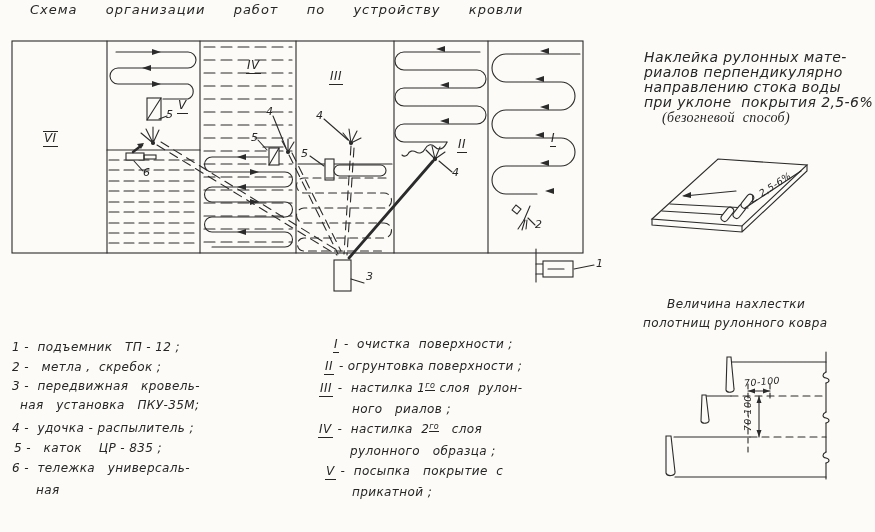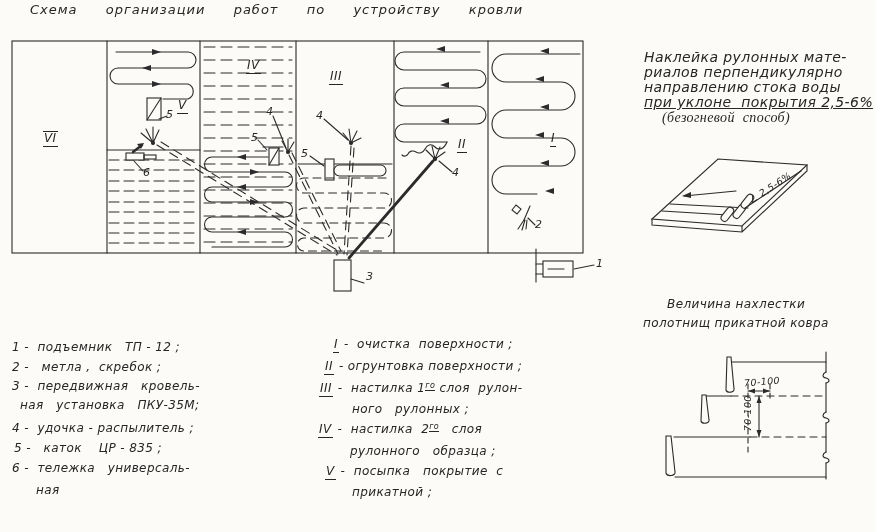--- a/index.html
+++ b/index.html
@@ -187,40 +187,40 @@
 <div class="t num" style="left:301px;top:148px;">5</div>
 <div class="t num" style="left:452px;top:167px;">4</div>
 <div class="t num" style="left:143px;top:167px;">6</div>
 <div class="t num" style="left:535px;top:219px;">2</div>
 <div class="t num" style="left:366px;top:271px;">3</div>
 <div class="t num" style="left:596px;top:258px;">1</div>
 
 <div class="t note" style="left:644px;top:50px;">Наклейка рулонных мате-</div>
 <div class="t note" style="left:644px;top:65px;">риалов перпендикулярно</div>
 <div class="t note" style="left:644px;top:80px;">направлению стока воды</div>
-<div class="t note" style="left:644px;top:95px;text-decoration:underline;">при уклоне  покрытия 2,5-6%</div>
+<div class="t note" style="left:644px;top:95px;">при уклоне  покрытия 2,5-6%</div>
 <div class="t note" style="left:662px;top:110px;font-family:Liberation Serif, serif;">(безогневой  способ)</div>
 <div class="t dim" style="left:746px;top:183px;transform:rotate(-33deg);">∠ 2,5-6%</div>
 
 <div class="t cap" style="left:667px;top:298px;">Величина нахлестки</div>
-<div class="t cap" style="left:643px;top:317px;">полотнищ прикатной ковра</div>
+<div class="t cap" style="left:643px;top:317px;">полотнищ рулонного ковра</div>
 <div class="t dim" style="left:744px;top:377px;transform:rotate(-5deg);">70-100</div>
 <div class="t dim" style="left:726px;top:408px;width:44px;text-align:center;transform:rotate(-90deg);">70-100</div>
 
 <div class="t leg" style="left:12px;top:341px;">1 -  подъемник   ТП - 12 ;</div>
 <div class="t leg" style="left:12px;top:361px;">2 -   метла ,  скребок ;</div>
 <div class="t leg" style="left:12px;top:380px;">3 -  передвижная   кровель-</div>
 <div class="t leg" style="left:20px;top:399px;">ная   установка   ПКУ-35М;</div>
 <div class="t leg" style="left:12px;top:422px;">4 -  удочка - распылитель ;</div>
 <div class="t leg" style="left:14px;top:442px;">5 -   каток    ЦР - 835 ;</div>
 <div class="t leg" style="left:12px;top:462px;">6 -  тележка   универсаль-</div>
 <div class="t leg" style="left:36px;top:484px;">ная</div>
 
 <div class="t leg" style="left:333px;top:338px;"><span class="rnum">I</span><span class="gap"></span><span>-  очистка  поверхности ;</span></div>
 <div class="t leg" style="left:324px;top:360px;"><span class="rnum">II</span><span class="gap"></span><span>- огрунтовка поверхности ;</span></div>
 <div class="t leg" style="left:319px;top:382px;"><span class="rnum">III</span><span class="gap"></span><span>-  настилка 1</span><span class="sup">го</span><span> слоя  рулон-</span></div>
-<div class="t leg" style="left:352px;top:403px;">ного   рулонных ;</div>
+<div class="t leg" style="left:352px;top:403px;">ного   риалов ;</div>
 <div class="t leg" style="left:318px;top:423px;text-align:right;"><span class="rnum">IV</span><span class="gap"></span><span>-  настилка  2</span><span class="sup">го</span><span>   слоя</span></div>
 <div class="t leg" style="left:350px;top:445px;">рулонного   образца ;</div>
 <div class="t leg" style="left:325px;top:465px;"><span class="rnum">V</span><span class="gap"></span><span>-  посыпка   покрытие  с</span></div>
 <div class="t leg" style="left:352px;top:486px;">прикатной ;</div>
 
 </div>
 
 </body></html>

